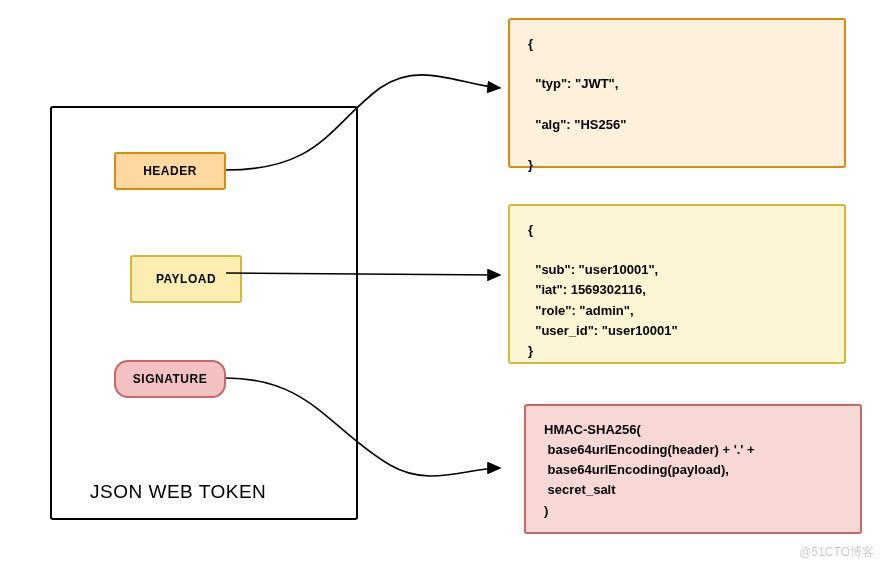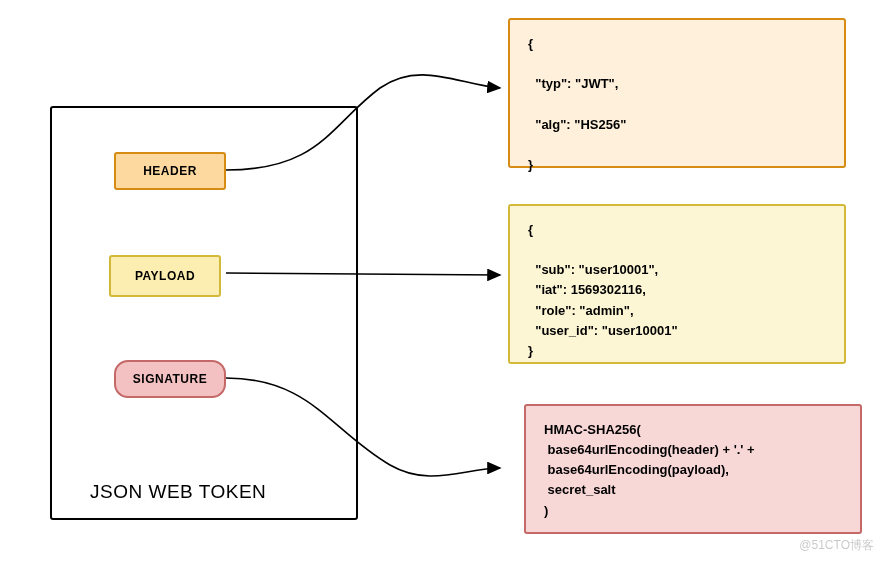--- a/index.html
+++ b/index.html
@@ -65,39 +65,39 @@
 
   svg.arrows {
     position: absolute;
     left: 0; top: 0;
     width: 880px; height: 571px;
     pointer-events: none;
   }
   .watermark {
     position: absolute;
     right: 6px;
-    bottom: 17px;
+    bottom: 10px;
     font-family: Arial, sans-serif;
     font-size: 12px;
     color: rgba(0,0,0,0.22);
     margin-left: 12px;
   }
 </style>
 </head>
 <body>
 
 <div class="stage">
 
   <div class="rough" style="left:50px; top:106px; width:308px; height:414px;"></div>
   <div class="title" style="left:90px; top:481px;">JSON WEB TOKEN</div>
 
   <div class="part-box header-color" style="left:114px; top:152px; width:112px; height:38px;">
     <span>HEADER</span>
   </div>
-  <div class="part-box payload-color" style="left:109px; top:255px; width:112px; height:42px;">
+  <div class="part-box payload-color" style="left:130px; top:255px; width:112px; height:48px;">
     <span>PAYLOAD</span>
   </div>
   <div class="part-box sig-color" style="left:114px; top:360px; width:112px; height:38px;">
     <span>SIGNATURE</span>
   </div>
 
   <div class="code-box header-block" style="left:508px; top:18px; width:338px; height:150px;">{
 
   "typ": "JWT",
 

